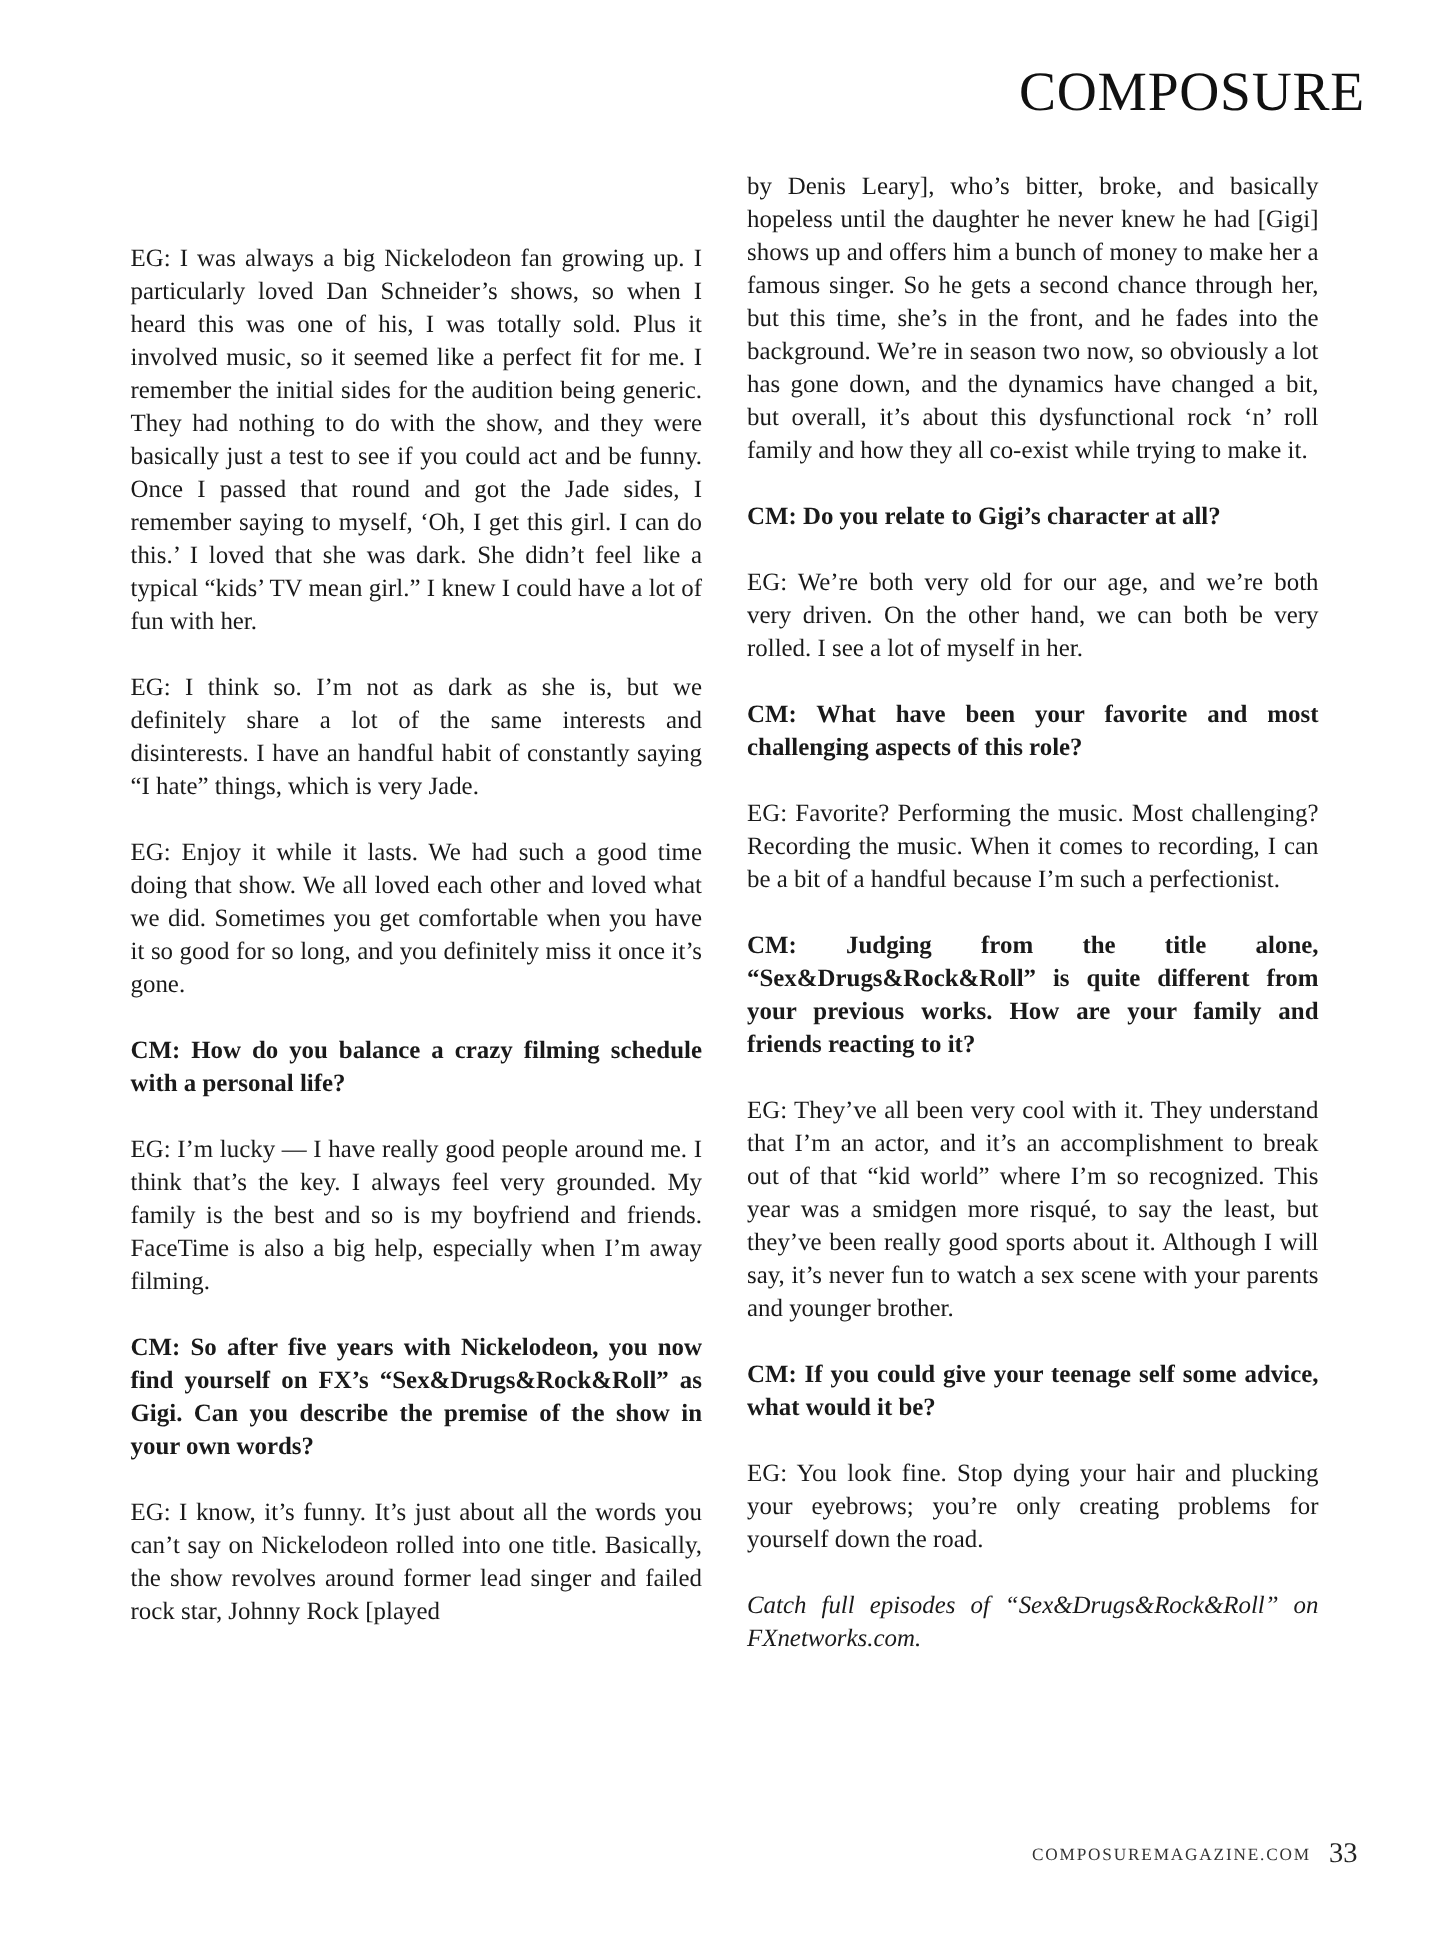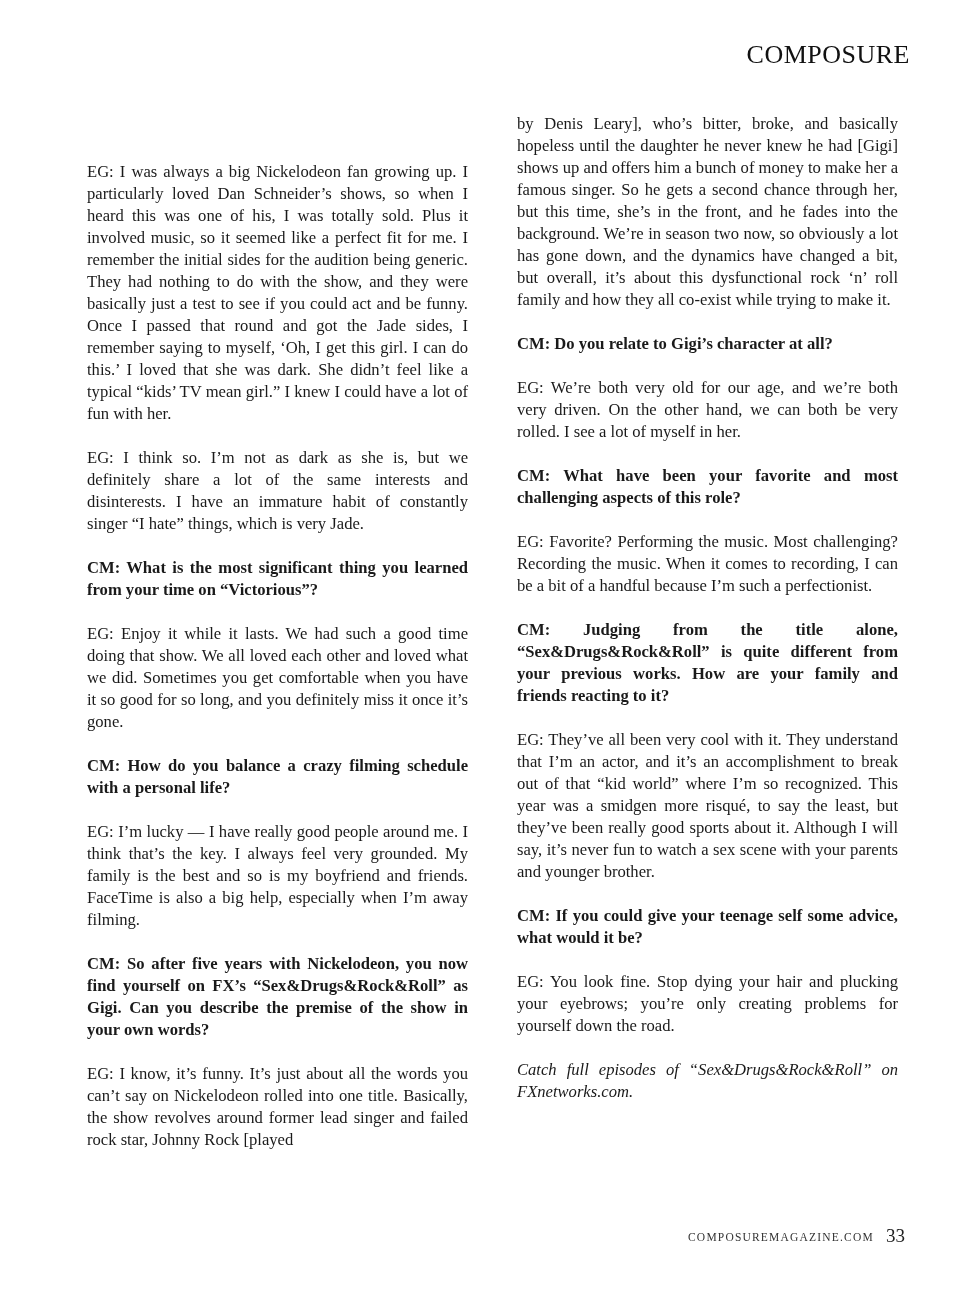--- a/index.html
+++ b/index.html
@@ -3,51 +3,50 @@
 <meta charset="utf-8">
 <style>
   html, body { margin: 0; padding: 0; background: #ffffff; }
   body {
     width: 968px; height: 1294px; position: relative; overflow: hidden;
     font-family: "Liberation Serif", "DejaVu Serif", serif;
     color: #1a1a1a;
   }
   .masthead {
     position: absolute; top: 40px; right: 58px;
-    font-size: 26px; letter-spacing: 0.5px; color: #111;
+    font-size: 37px; letter-spacing: 0.5px; color: #111;
     font-family: "Liberation Serif", serif;
   }
   .col {
     position: absolute; top: 113px; width: 381px;
     font-size: 16.6px; line-height: 22px;
     text-align: justify;
   }
   .col.left { left: 87px; margin-top: 48px; }
-  .col.right { left: 498px; margin-left: 19px; }
+  .col.right { left: 498px; }
   .col p { margin: 0 0 22px 0; }
   .col p.q { font-weight: bold; }
   .col p.i { font-style: italic; }
   .footer-site {
     position: absolute; top: 1231px; left: 688px;
     font-size: 11.5px; letter-spacing: 1.2px; color: #333; text-align: right;
   }
   .footer-page {
     position: absolute; top: 1225px; left: 886px;
     font-size: 19px; color: #222;
   }
 </style>
 </head>
 <body>
 
 <div class="masthead">COMPOSURE</div>
 
 <div class="col left">
   <p>EG: I was always a big Nickelodeon fan growing up. I particularly loved Dan Schneider’s shows, so when I heard this was one of his, I was totally sold. Plus it involved music, so it seemed like a perfect fit for me. I remember the initial sides for the audition being generic. They had nothing to do with the show, and they were basically just a test to see if you could act and be funny. Once I passed that round and got the Jade sides, I remember saying to myself, ‘Oh, I get this girl. I can do this.’ I loved that she was dark. She didn’t feel like a typical “kids’ TV mean girl.” I knew I could have a lot of fun with her.</p>
-  <p>EG: I think so. I’m not as dark as she is, but we definitely share a lot of the same interests and disinterests. I have an immature habit of constantly singer “I hate” things, which is very Jade.</p>
-  <p class="q">CM: What is the most significant thing you learned from your time on “Victorious”?</p>
+  <p>EG: I think so. I’m not as dark as she is, but we definitely share a lot of the same interests and disinterests. I have an handful habit of constantly saying “I hate” things, which is very Jade.</p>
   <p>EG: Enjoy it while it lasts. We had such a good time doing that show. We all loved each other and loved what we did. Sometimes you get comfortable when you have it so good for so long, and you definitely miss it once it’s gone.</p>
   <p class="q">CM: How do you balance a crazy filming schedule with a personal life?</p>
   <p>EG: I’m lucky — I have really good people around me. I think that’s the key. I always feel very grounded. My family is the best and so is my boyfriend and friends. FaceTime is also a big help, especially when I’m away filming.</p>
   <p class="q">CM: So after five years with Nickelodeon, you now find yourself on FX’s “Sex&amp;Drugs&amp;Rock&amp;Roll” as Gigi. Can you describe the premise of the show in your own words?</p>
   <p>EG: I know, it’s funny. It’s just about all the words you can’t say on Nickelodeon rolled into one title. Basically, the show revolves around former lead singer and failed rock star, Johnny Rock [played</p>
 </div>
 
 <div class="col right">
   <p>by Denis Leary], who’s bitter, broke, and basically hopeless until the daughter he never knew he had [Gigi] shows up and offers him a bunch of money to make her a famous singer. So he gets a second chance through her, but this time, she’s in the front, and he fades into the background. We’re in season two now, so obviously a lot has gone down, and the dynamics have changed a bit, but overall, it’s about this dysfunctional rock ‘n’ roll family and how they all co-exist while trying to make it.</p>
   <p class="q">CM: Do you relate to Gigi’s character at all?</p>

